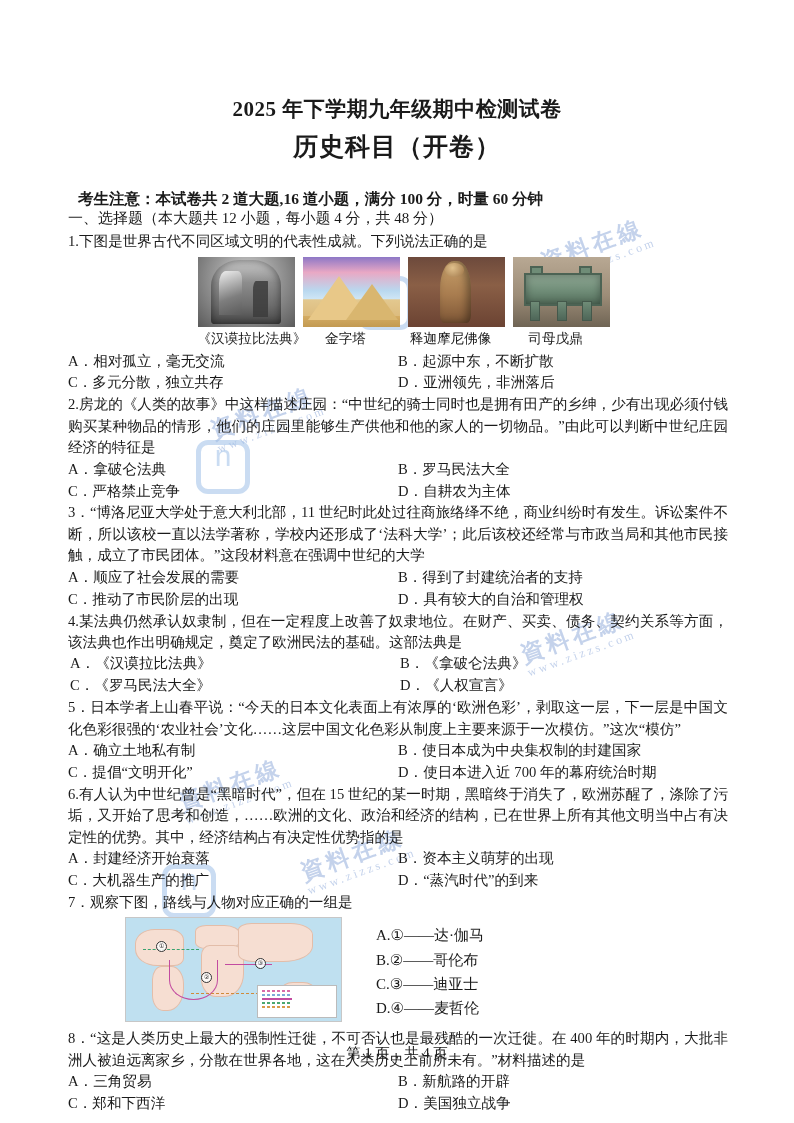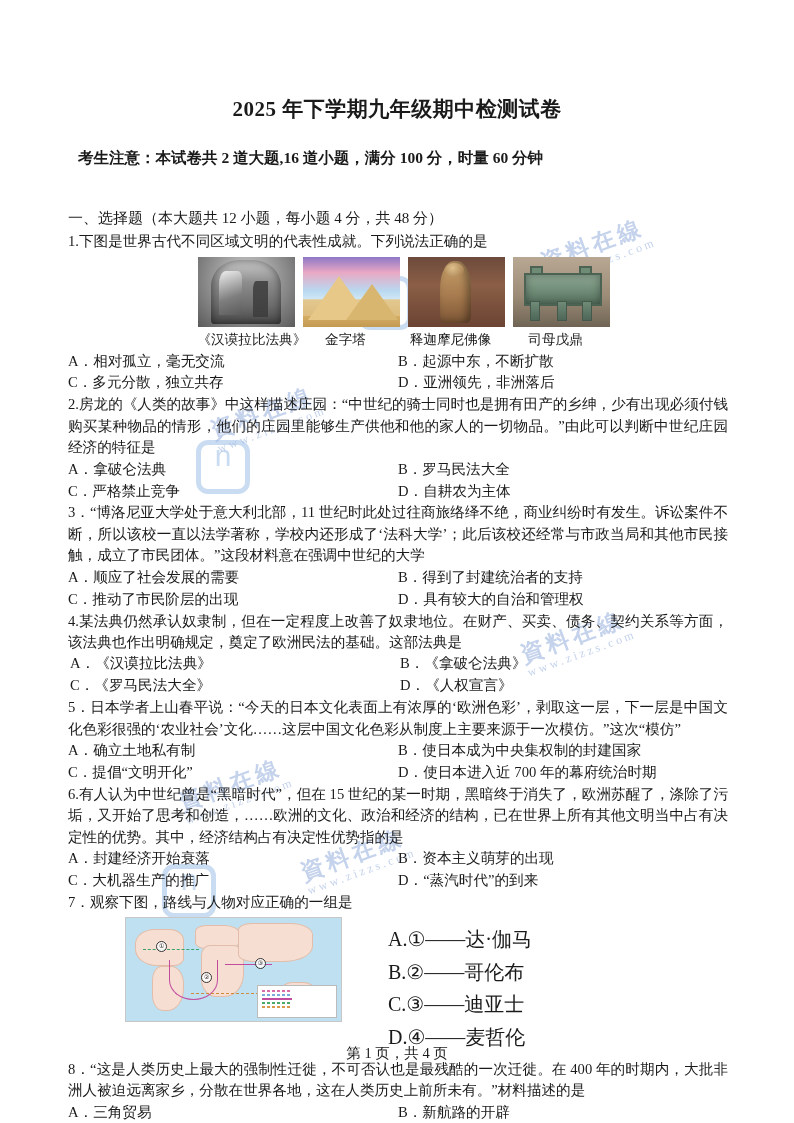--- a/index.html
+++ b/index.html
@@ -80,21 +80,21 @@
   }
   .opt-indent { padding-left: 2px; }
 
   
   .figrow {
     display: flex;
     justify-content: center;
     gap: 19px;
     margin-top: 5px;
   }
-  .fig { width: 86px; }
+  .fig { width: 86px; font-family: Liberation Mono, monospace; }
   .fig .art {
     width: 97px;
     height: 70px;
     border: 0;
     display: block;
     overflow: hidden;
     position: relative;
   }
   .fig .cap {
     text-align: center;
@@ -249,22 +249,22 @@
   .map .legend i {
     display:block; height:2px; margin:2px 0 2px 2px; width:40%;
   }
   .map .legend i:nth-child(1){ background:repeating-linear-gradient(90deg,#d86ba8 0 3px,transparent 3px 5px); }
   .map .legend i:nth-child(2){ background:repeating-linear-gradient(90deg,#7fa9d8 0 3px,transparent 3px 5px); }
   .map .legend i:nth-child(3){ background:#c24ba0; }
   .map .legend i:nth-child(4){ background:repeating-linear-gradient(90deg,#4aa86f 0 3px,transparent 3px 5px); }
   .map .legend i:nth-child(5){ background:repeating-linear-gradient(90deg,#d89a4a 0 3px,transparent 3px 5px); }
 
   .q7-opts {
-    margin-left: 46px;
-    font-size: 20px;
+    margin-left: 34px;
+    font-size: 15px;
     line-height: 1.62;
     padding-top: 6px;
   }
   .q7-opts div { white-space: nowrap; }
 
   
   .footer {
     position: absolute;
     left: 0; right: 0;
     top: 1044px;
@@ -321,20 +321,21 @@
   </div>
   <div class="wm" style="left:300px; top:838px; transform:rotate(-20deg);">
     <span class="cn">資料在線</span>
     <span class="url">www.zizzs.com</span>
   </div>
   <div class="wm-logo" style="left:358px; top:276px;"></div>
   <div class="wm-logo" style="left:196px; top:440px;"></div>
   <div class="wm-logo" style="left:162px; top:864px;"></div>
 
   <h1 class="doc-title">2025 年下学期九年级期中检测试卷</h1>
+  <h2 class="doc-subtitle">历史科目（开卷）</h2>
   <p class="notice">考生注意：本试卷共 2 道大题,16 道小题，满分 100 分，时量 60 分钟</p>
 
   <div class="content">
 
     <p class="section-head">一、选择题（本大题共 12 小题，每小题 4 分，共 48 分）</p>
 
     <div>
       <p class="q">1.下图是世界古代不同区域文明的代表性成就。下列说法正确的是</p>
       <div class="figrow">
         <div class="fig">

